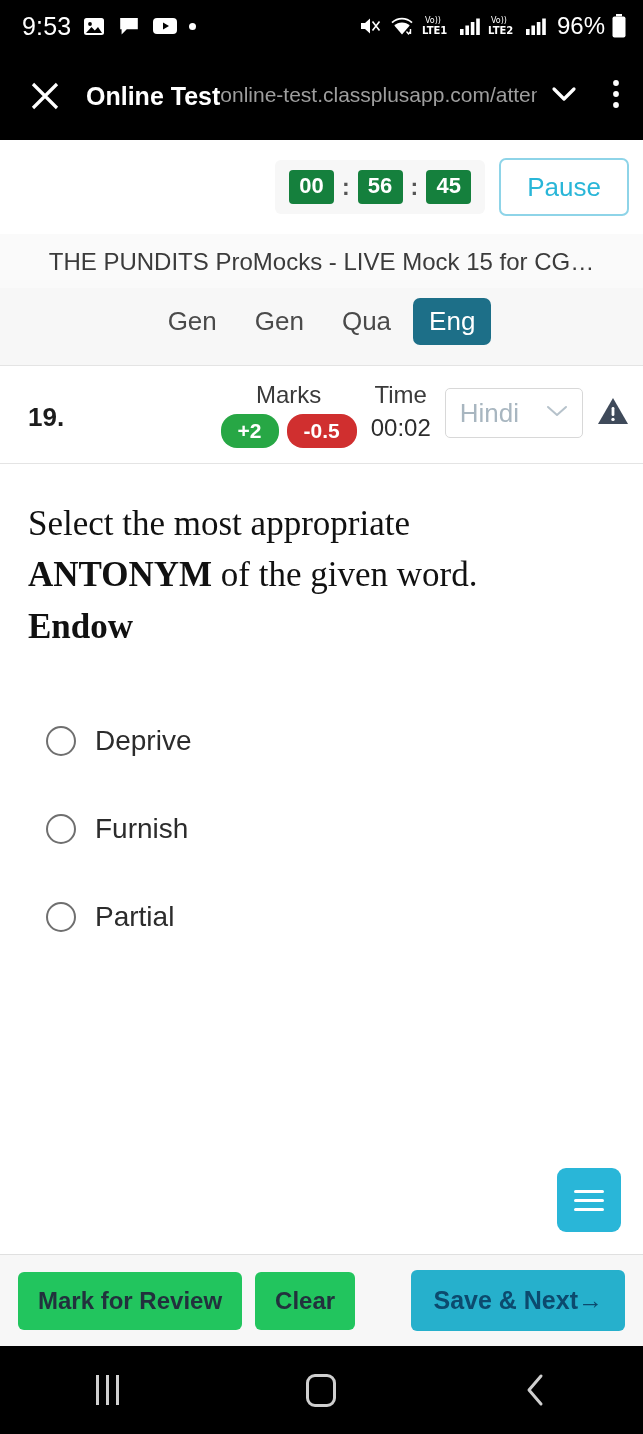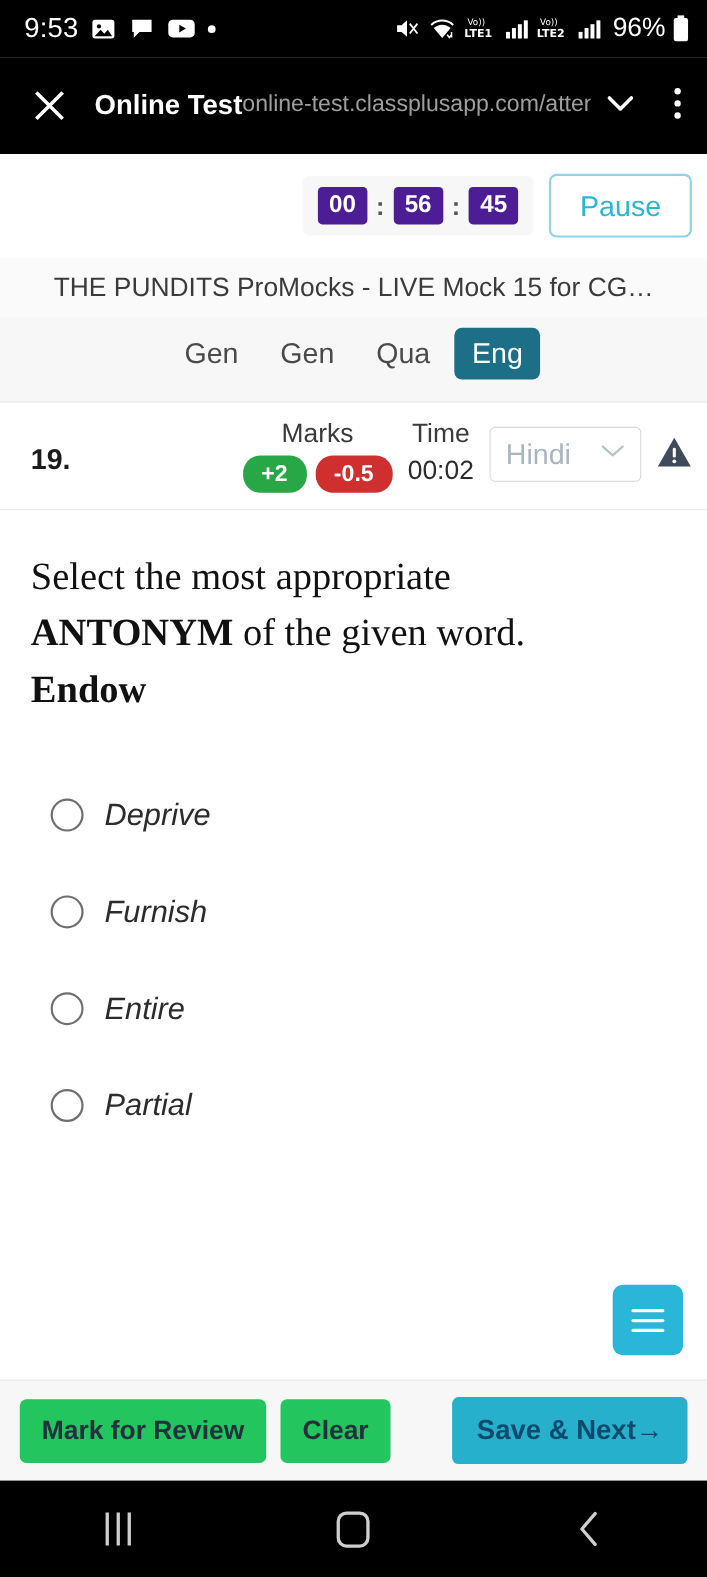--- a/index.html
+++ b/index.html
@@ -87,21 +87,21 @@
   .timer-chip {
     display: flex;
     align-items: center;
     gap: 8px;
     background: #f7f7f7;
     border-radius: 6px;
     padding: 10px 14px;
     margin-right: 14px;
   }
   .t-seg {
-    background: #4c1d95;
+    background: #15803d;
     color: #ffffff;
     font-size: 22px;
     font-weight: bold;
     border-radius: 4px;
     padding: 4px 9px 5px;
     line-height: 1.1;
     min-width: 45px;
     text-align: center;
   }
   .t-colon { color: #555; font-size: 23px; font-weight: bold; }
@@ -221,21 +221,20 @@
     max-width: 540px;
   }
   .qtext b { font-weight: bold; }
 
   .options { margin-top: 44px; }
   .opt {
     display: flex;
     align-items: center;
     gap: 19px;
     height: 88px;
-    font-style: italic;
   }
   .radio {
     width: 30px; height: 30px;
     border: 2px solid #6f6f6f;
     border-radius: 50%;
     background: #ffffff;
     flex: 0 0 auto;
     margin-left: 18px;
   }
   .opt-label { font-size: 28px; color: #2c2c2c; }
@@ -474,24 +473,20 @@
       <div class="opt">
         <span class="radio"></span>
         <span class="opt-label">Deprive</span>
       </div>
       <div class="opt">
         <span class="radio"></span>
         <span class="opt-label">Furnish</span>
       </div>
       <div class="opt">
         <span class="radio"></span>
-        <span class="opt-label">Entire</span>
-      </div>
-      <div class="opt">
-        <span class="radio"></span>
         <span class="opt-label">Partial</span>
       </div>
     </div>
 
     <div class="fab">
       <span class="fab-lines">
           <i></i>
           <i></i>
           <i></i>
         </span>

